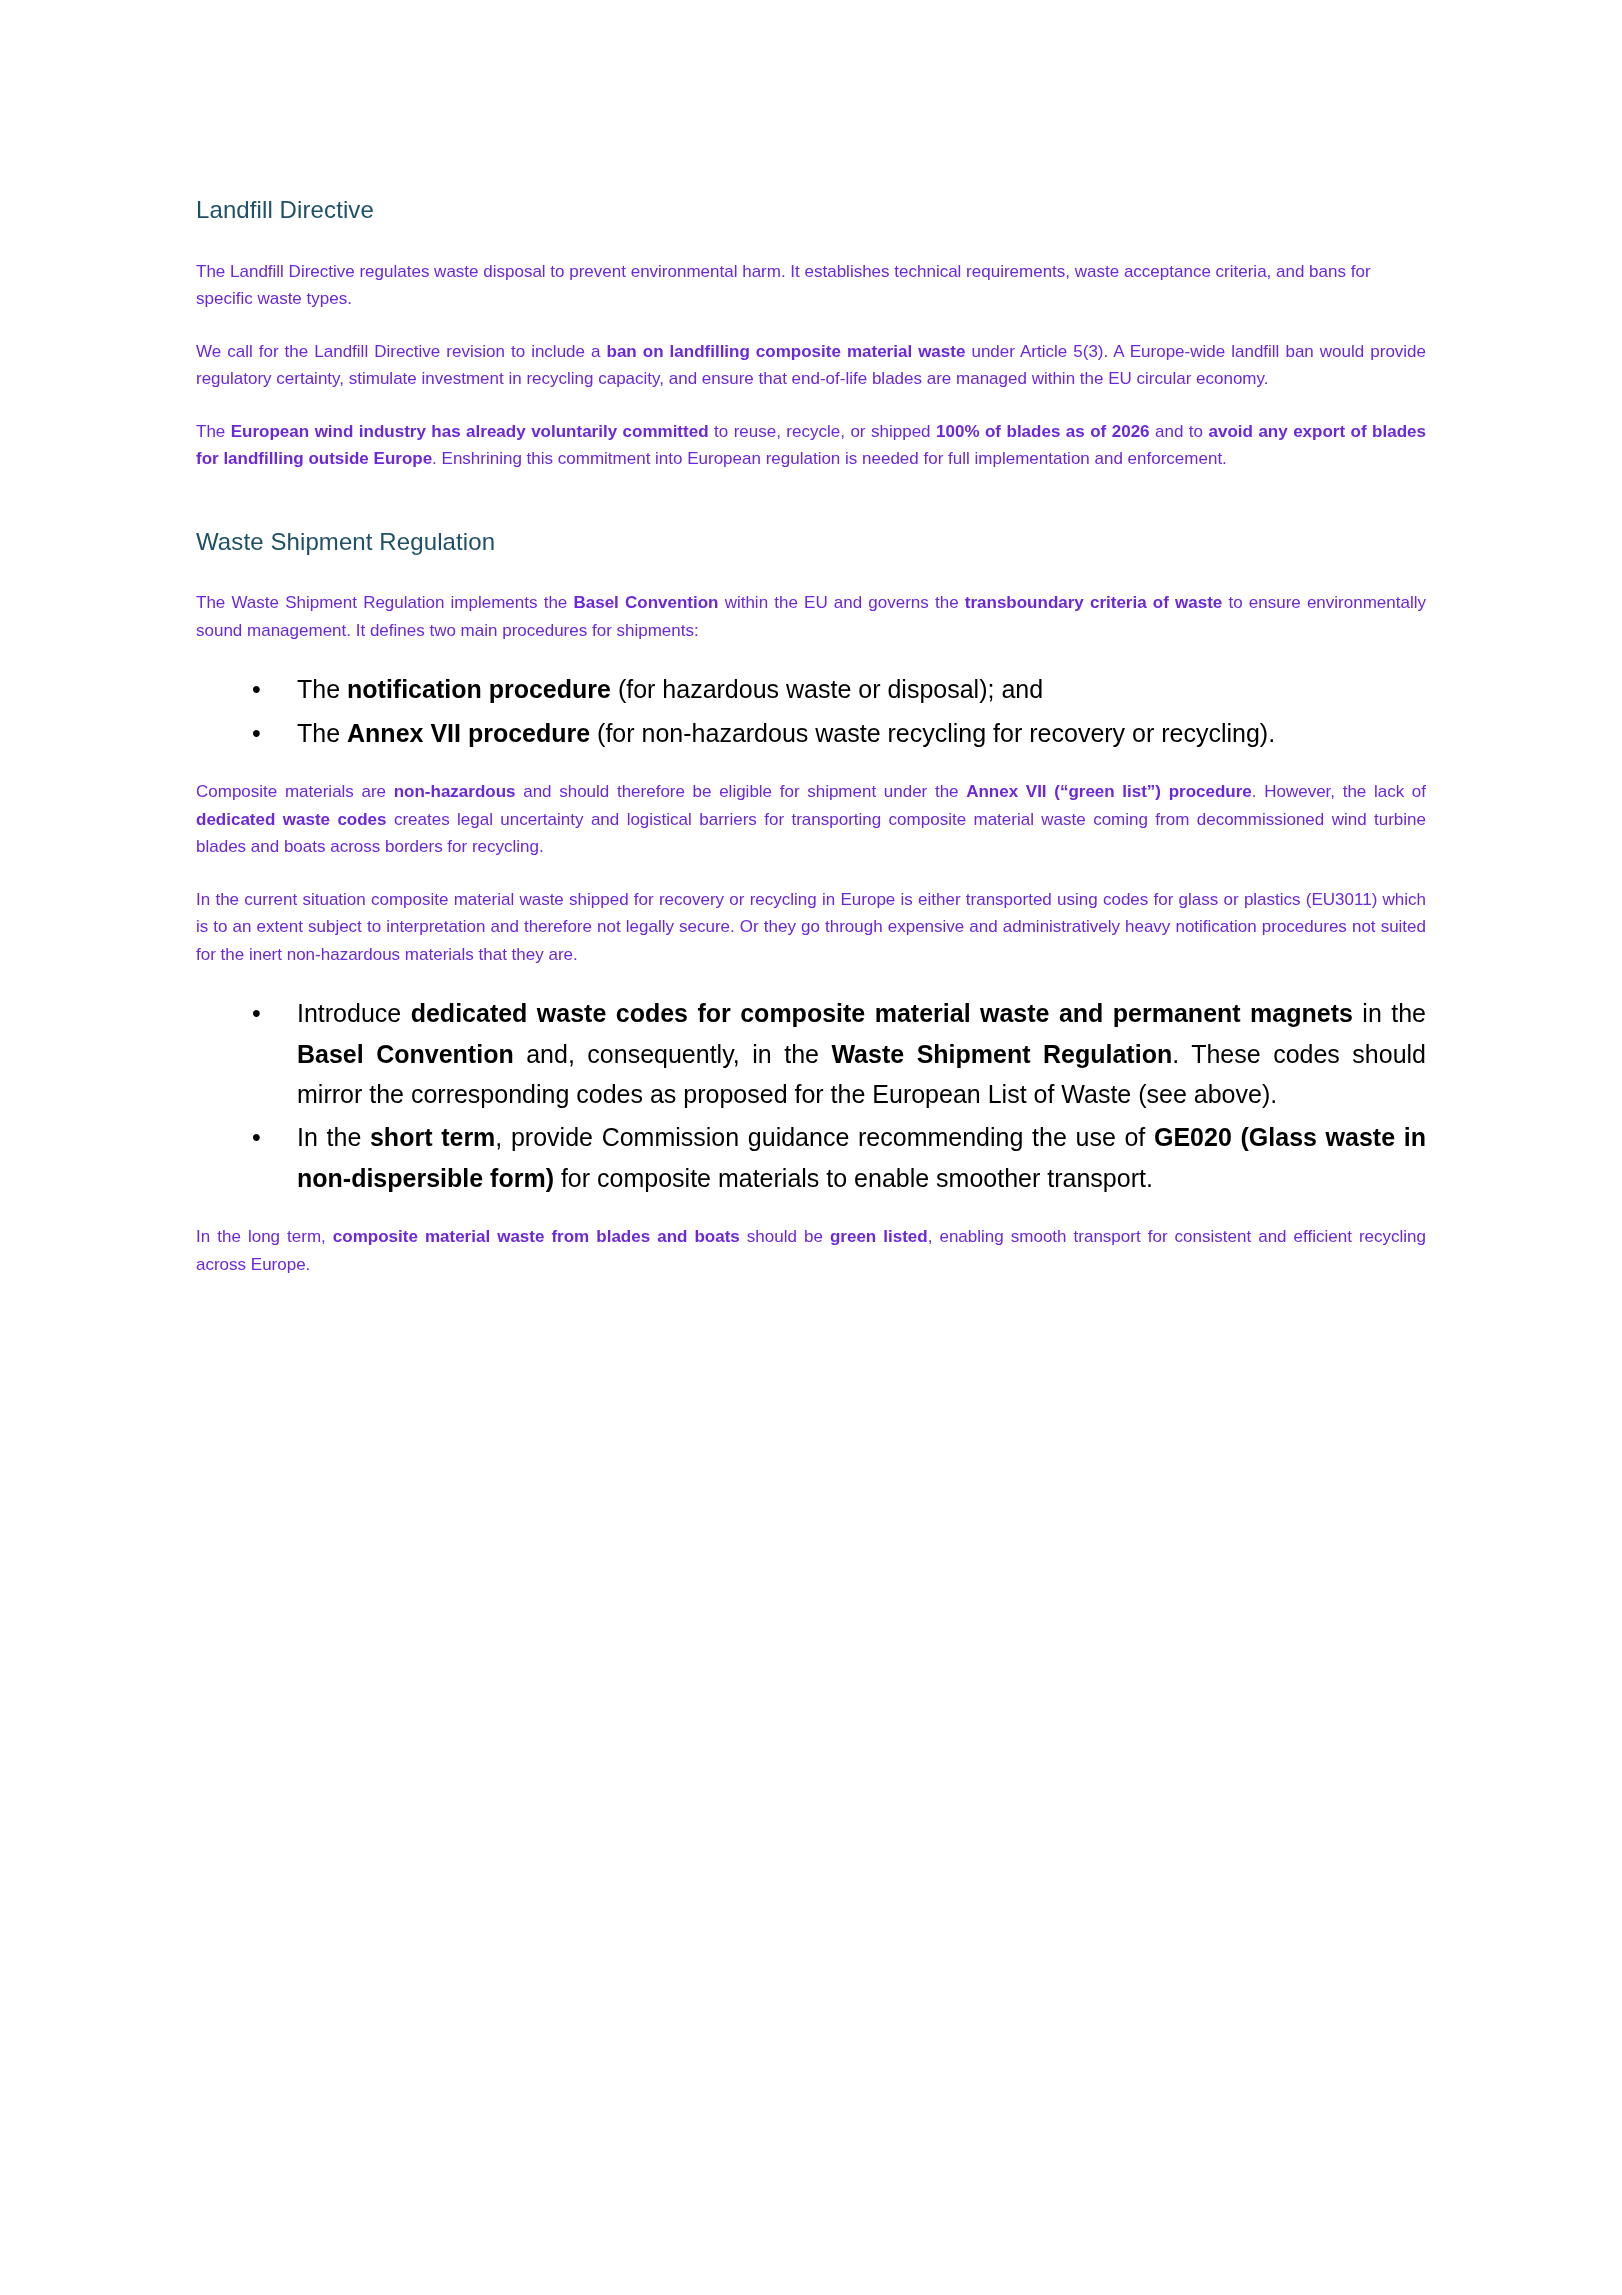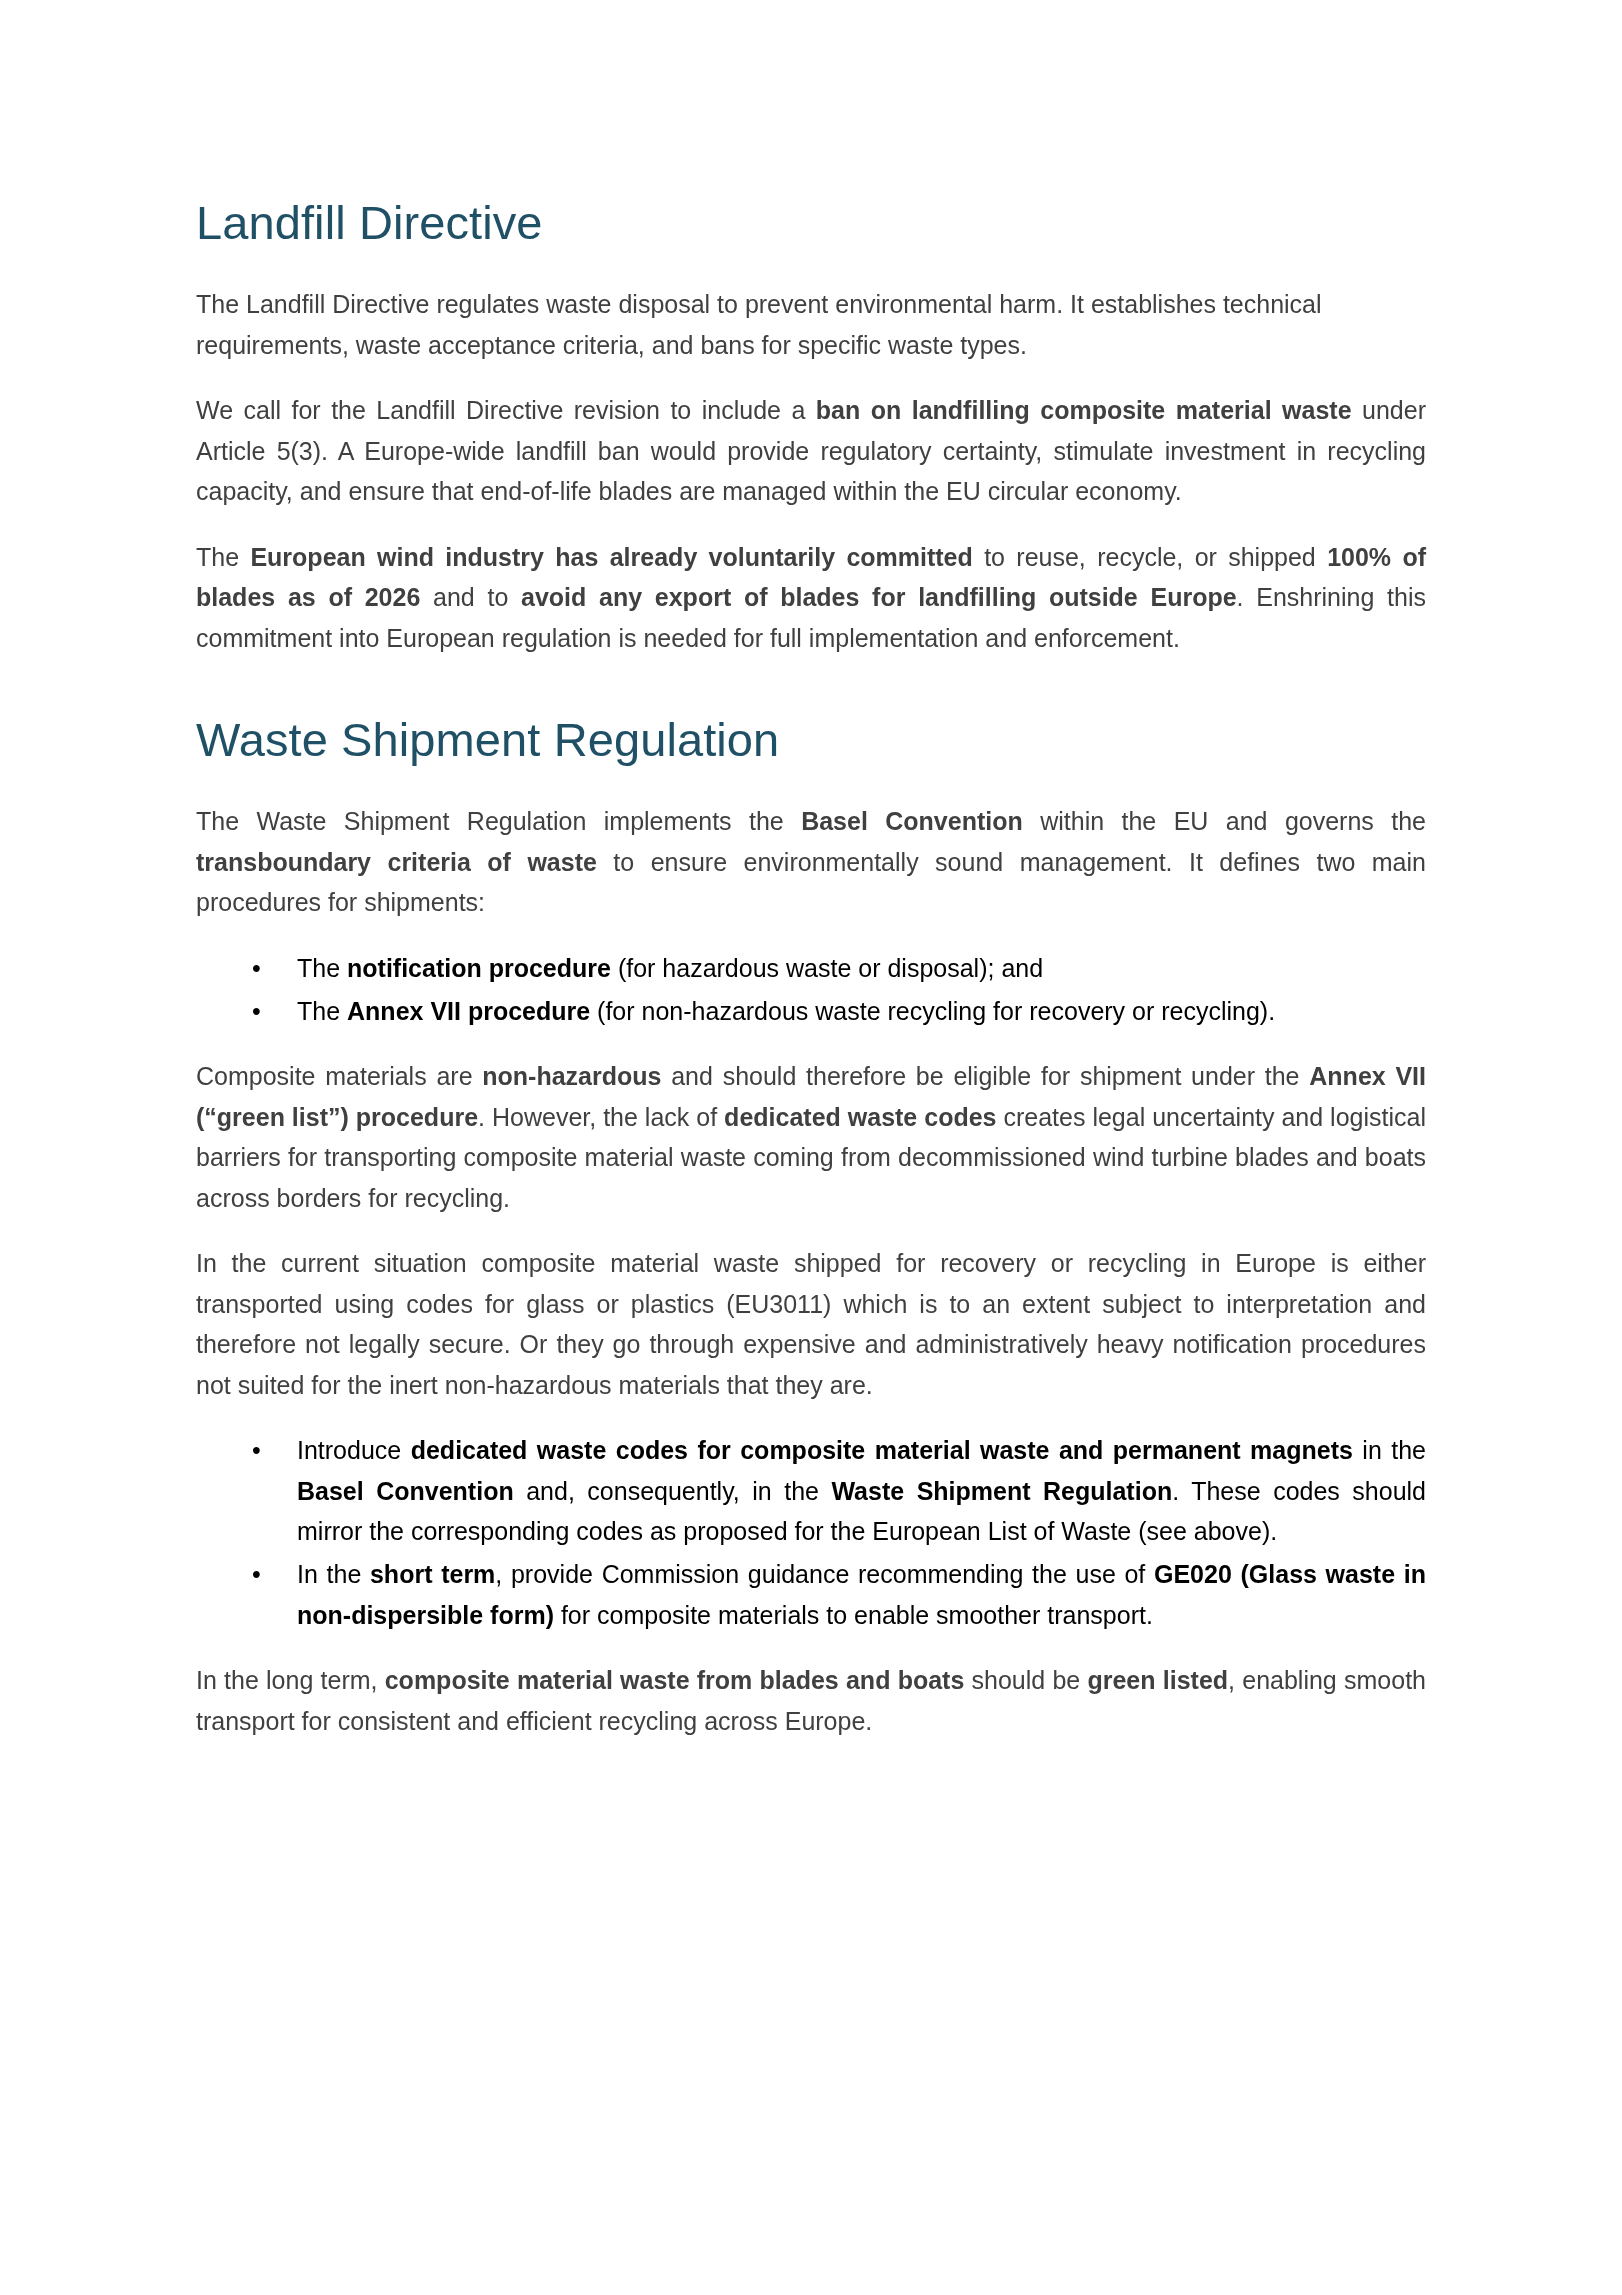--- a/index.html
+++ b/index.html
@@ -23,36 +23,36 @@
     box-sizing: border-box;
     padding: 196px 196px 0 196px;
   }
   .content {
     width: 1230px;
   }
 
   h1.doc-heading {
     font-weight: 400;
     color: #1F5066;
-    font-size: 47px;
+    font-size: 24px;
     line-height: 1.15;
     margin: 0 0 34px 0;
     letter-spacing: 0.1px;
   }
   h1.doc-heading.second {
     margin-top: 55px;
   }
 
   p.body-para {
-    font-size: 25px;
+    font-size: 17px;
     line-height: 1.62;
     margin: 0 0 25px 0;
     text-align: justify;
     text-justify: inter-word;
-    color: #404040;
+    color: #6d28d9;
   }
   p.body-para.left {
     text-align: left;
   }
 
   ul.bullets {
     list-style: none;
     margin: 0 0 25px 0;
     padding: 0;
   }

